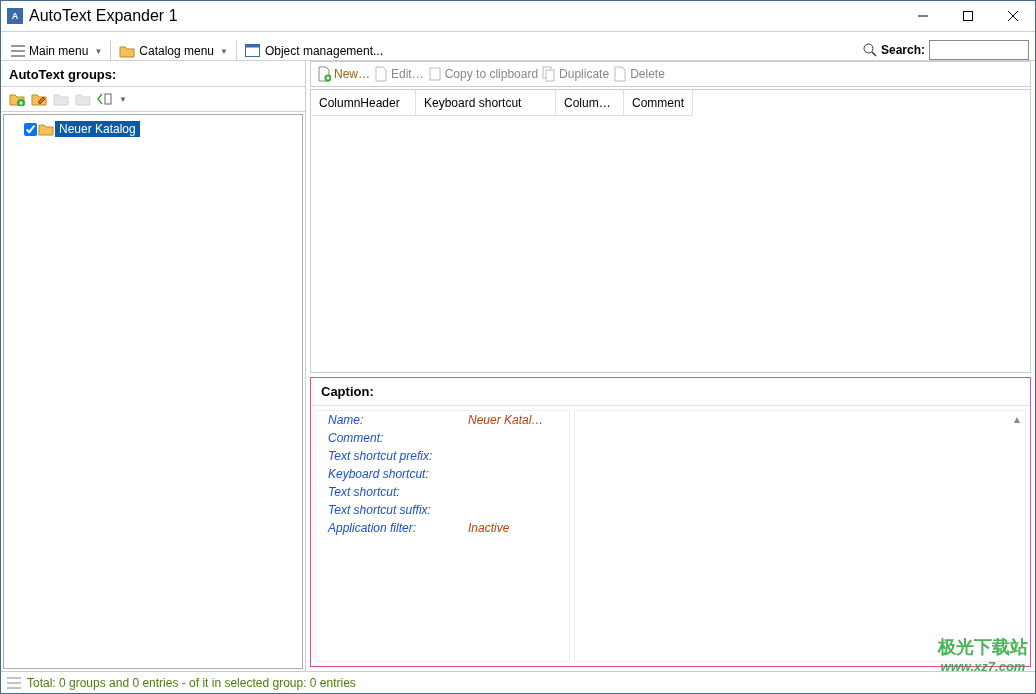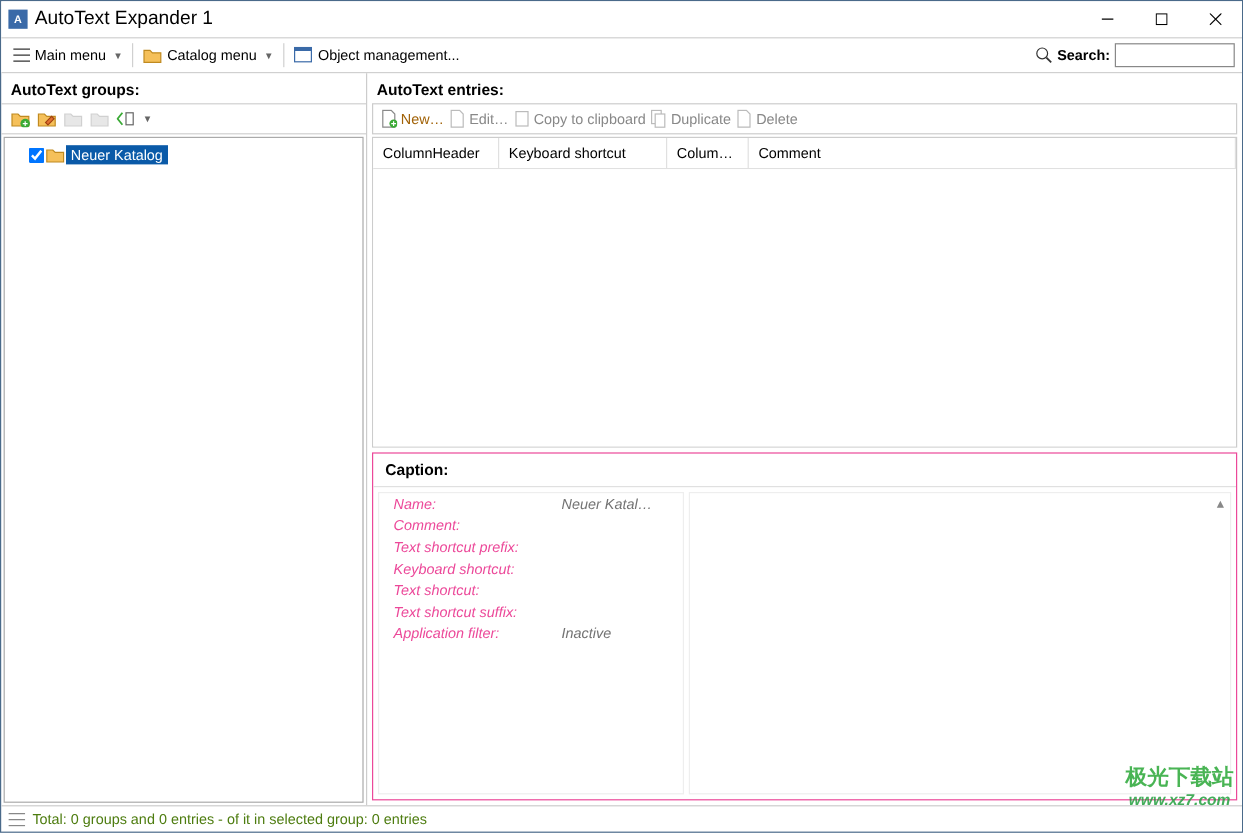--- a/index.html
+++ b/index.html
@@ -7,21 +7,21 @@
 
 
 .titlebar { height: 30px; display: flex; align-items: center; padding-left: 6px; background: #fff; }
 .titlebar .app-icon { width: 16px; height: 16px; background: #3a6aa8; margin-right: 6px; display: flex; align-items: center; justify-content: center; color: #fff; font-size: 9px; font-weight: bold; }
 .titlebar .title { flex: 1; font-size: 16px; color: #000; }
 .titlebar .win-btns { display: flex; height: 100%; }
 .titlebar .win-btn { width: 45px; height: 100%; display: flex; align-items: center; justify-content: center; cursor: pointer; }
 .titlebar .win-btn svg { stroke: #000; }
 
 
-.main-toolbar { height: 30px; border-top: 1px solid #d0d0d0; border-bottom: 1px solid #d0d0d0; display: flex; align-items: center; padding: 0 6px; background: #fff; }
+.main-toolbar { height: 30px; border-top: 1px solid #d0d0d0; border-bottom: 1px solid #d0d0d0; display: flex; align-items: flex-end; padding: 0 6px; background: #fff; }
 .tb-item { display: flex; align-items: center; gap: 4px; padding: 2px 4px; cursor: pointer; color: #000; }
 .tb-sep { width: 1px; height: 20px; background: #d0d0d0; margin: 0 4px; }
 .drop-arrow { font-size: 8px; color: #666; margin-left: 2px; }
 .search-area { margin-left: auto; display: flex; align-items: center; gap: 4px; }
 .search-area input { width: 100px; height: 20px; border: 1px solid #888; padding: 0 4px; }
 
 
 .content { flex: 1; display: flex; min-height: 0; }
 .left-panel { width: 305px; display: flex; flex-direction: column; border-right: 1px solid #ccc; }
 .right-panel { flex: 1; display: flex; flex-direction: column; min-width: 0; }
@@ -39,35 +39,35 @@
 .tree-row input[type=checkbox] { width: 13px; height: 13px; }
 .tree-folder { width: 16px; height: 14px; }
 .tree-label { background: #0a5aa8; color: #fff; padding: 1px 4px; }
 
 
 .right-tb { height: 26px; border: 1px solid #ccc; margin: 0 4px; display: flex; align-items: center; gap: 4px; padding: 0 6px; }
 .right-tb .tb-act { display: flex; align-items: center; gap: 3px; color: #888; cursor: default; }
 .right-tb .tb-act.enabled { color: #a16207; cursor: pointer; }
 
 
-.list-wrap { border: 1px solid #ccc; margin: 2px 4px 0; flex: 1; display: flex; flex-direction: column; min-height: 0; }
+.list-wrap { border: 1px solid #ccc; margin: 2px 4px 0; flex: 1; display: flex; min-height: 0; }
 .list-head { display: flex; height: 26px; background: #fff; border-bottom: 1px solid #e0e0e0; }
 .lh-col { padding: 4px 8px; border-right: 1px solid #e0e0e0; display: flex; align-items: center; white-space: nowrap; overflow: hidden; text-overflow: ellipsis; }
 .list-body { flex: 1; background: #fff; }
 
 
 .details { border: 1px solid #ec4899; margin: 4px; height: 290px; display: flex; flex-direction: column; }
 .details-head { padding: 6px 10px; font-weight: bold; font-size: 13px; }
 .details-body { flex: 1; display: flex; border-top: 1px solid #e0e0e0; }
 .details-left { width: 255px; border: 1px solid #eee; margin: 4px 0 4px 4px; }
 .details-right { flex: 1; border: 1px solid #eee; margin: 4px; position: relative; }
 .scroll-up { position: absolute; top: 0; right: 0; width: 16px; height: 16px; display: flex; align-items: center; justify-content: center; color: #888; }
 .prop-row { display: flex; padding: 2px 12px; }
-.prop-label { font-style: italic; color: #ec4899; width: 140px; font-size: 12px; }
-.prop-val { font-style: italic; color: #737373; font-size: 12px; }
+.prop-label { font-style: italic; color: #1d4ed8; width: 140px; font-size: 12px; }
+.prop-val { font-style: italic; color: #c2410c; font-size: 12px; }
 
 
 .statusbar { height: 22px; border-top: 1px solid #ccc; display: flex; align-items: center; padding: 0 6px; color: #4d7c0f; font-size: 12px; gap: 6px; }
 
 
 .watermark { position: absolute; right: 8px; bottom: 20px; color: #2aa837; font-size: 18px; font-weight: bold; opacity: .85; pointer-events: none; display: flex; align-items: center; flex-direction: column; text-align: center; }
 .watermark .cn { font-size: 18px; }
 .watermark .url { font-size: 13px; font-style: italic; color: #25a040; }
 
 
@@ -179,21 +179,20 @@
         <input type="checkbox" checked="" style="">
         <svg class="tree-folder" width="16" height="14">
             <path d="M1 3 h5 l2 2 h7 v8 h-14 z" fill="#f5c05a" stroke="#c08a20"></path>
           </svg>
         <span class="tree-label">Neuer Katalog</span>
       </div>
     </div>
   </div>
 
   <div class="right-panel">
-    <div class="panel-head">AutoText entries:</div>
     <div class="right-tb">
       <div class="tb-act enabled">
         <svg width="14" height="16">
             <path d="M2 1 h7 l3 3 v11 h-10 z" fill="#fff" stroke="#888"></path>
             <circle cx="11" cy="12" r="3.5" fill="#3aaa35"></circle>
             <line x1="11" y1="10" x2="11" y2="14" stroke="#fff"></line>
             <line x1="9" y1="12" x2="13" y2="12" stroke="#fff"></line>
           </svg>
         <span>New…</span>
       </div>

